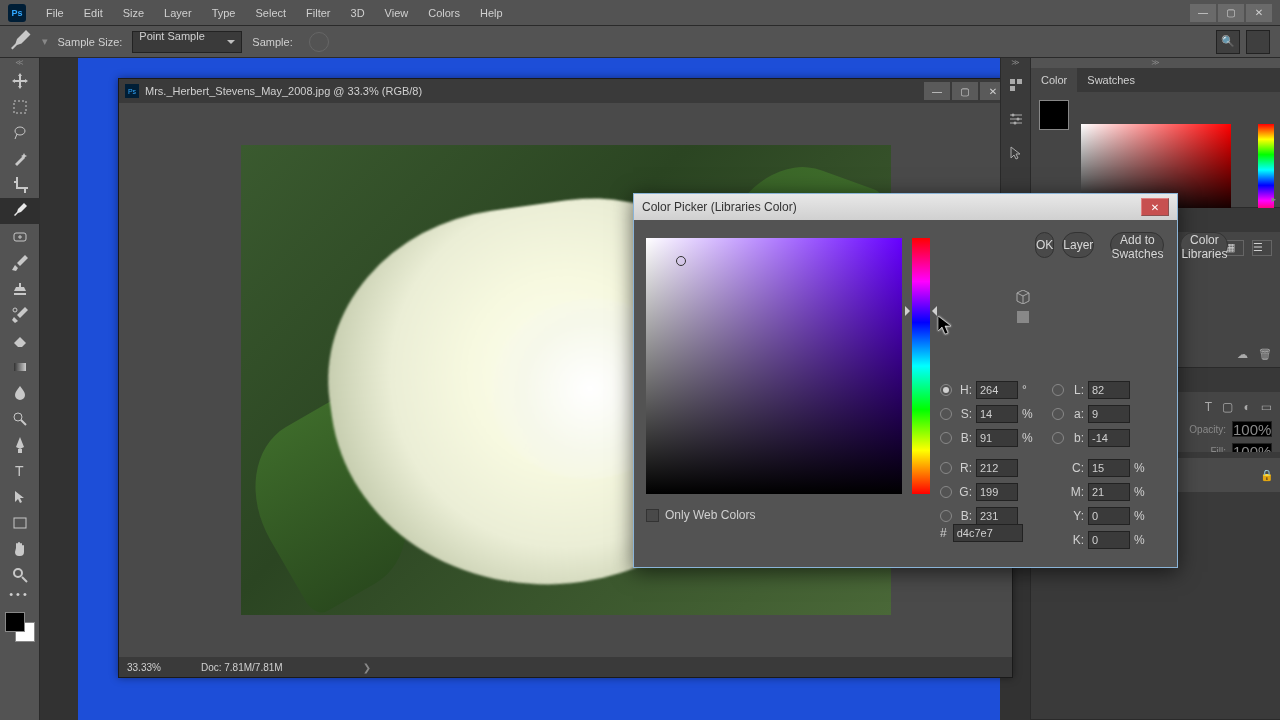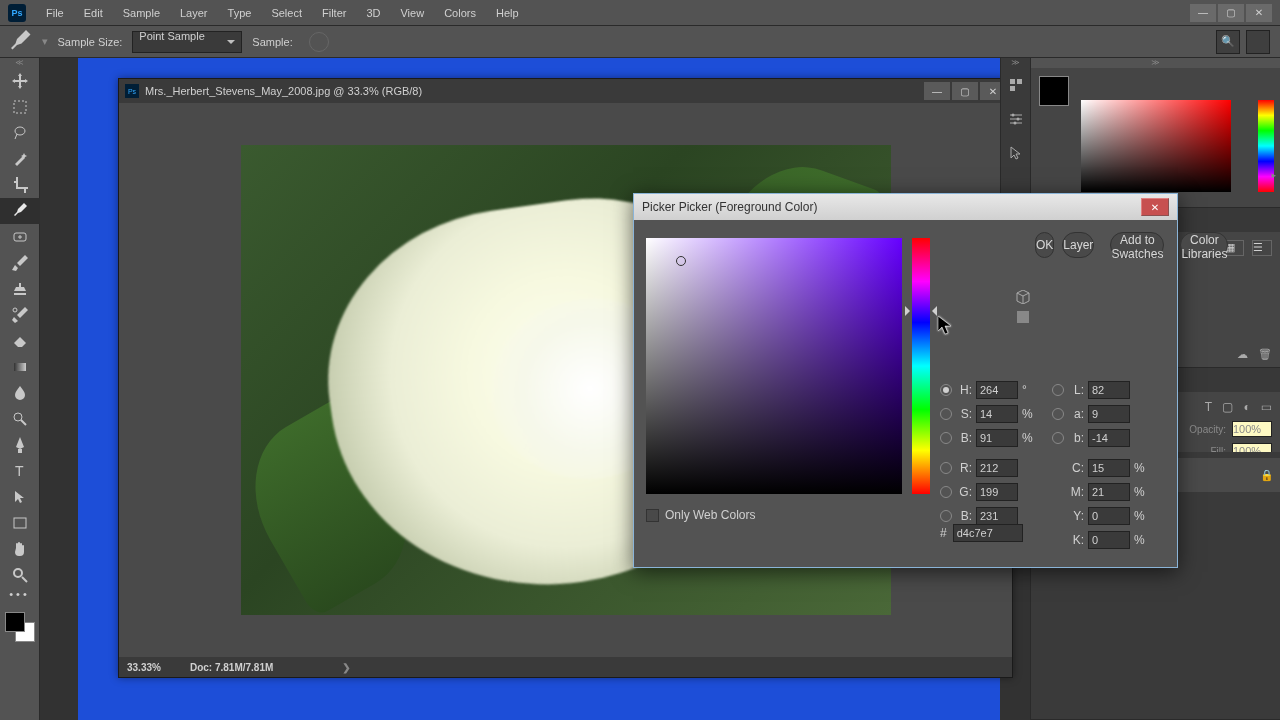--- a/index.html
+++ b/index.html
@@ -40,21 +40,21 @@
 .docwin .titlebar .icon { width: 14px; height: 14px; background: #001e36; display: flex; align-items: center; justify-content: center; color: #31a8ff; font-size: 7px; }
 .docwin .dw-ctrls { margin-left: auto; display: flex; gap: 2px; }
 .docwin .dw-ctrls .b { width: 26px; height: 18px; background: #5a5a5a; display: flex; align-items: center; justify-content: center; font-size: 10px; }
 .canvas-wrap { position: absolute; left: 0; top: 24px; right: 0; bottom: 20px; display: flex; align-items: center; justify-content: center; background: #4a4a4a; }
 .canvas { width: 650px; height: 470px; background: linear-gradient(135deg, #3a5a2f 0%, #2b4522 40%, #4a6838 100%); position: relative; overflow: hidden; }
 .rose { position: absolute; left: 90px; top: 60px; width: 430px; height: 380px; background: radial-gradient(circle at 55% 45%, #fdfef0 0%, #f7f9e0 30%, #ebeed6 55%, #c7ceb0 75%, transparent 90%); border-radius: 50% 45% 55% 60%; transform: rotate(-8deg); filter: blur(1px); }
 .rose::before { content:""; position:absolute; left:160px; top:100px; width:200px; height:180px; background: radial-gradient(circle, #fff 0%, #f6f8ea 50%, transparent 80%); border-radius: 50%; }
 .leaf { position: absolute; width: 140px; height: 180px; background: linear-gradient(#3d6a2a,#2a4a1e); border-radius: 50% 10% 50% 10%; }
 .leaf.l1 { right: 30px; top: 20px; transform: rotate(20deg); }
 .leaf.l2 { left: 20px; bottom: 20px; transform: rotate(-30deg); }
-.docstatus { position: absolute; left: 0; bottom: 0; right: 0; height: 20px; background: #3a3a3a; display: flex; align-items: center; padding: 0 8px; gap: 29px; font-size: 10px; font-weight: bold; }
+.docstatus { position: absolute; left: 0; bottom: 0; right: 0; height: 20px; background: #3a3a3a; display: flex; align-items: center; padding: 0 8px; gap: 40px; font-size: 10px; }
 
 
 .rightcol { position: absolute; right: 250px; top: 58px; width: 30px; height: 200px; background: #3a3a3a; border-left: 1px solid #2a2a2a; }
 .rightcol .ic { width: 30px; height: 34px; display: flex; align-items: center; justify-content: center; }
 
 .panels { position: absolute; right: 0; top: 58px; width: 250px; bottom: 0; background: #535353; border-left: 1px solid #2a2a2a; display: flex; flex-direction: column; }
 .panels .handle { height: 10px; text-align: center; font-size: 8px; color: #8a8a8a; }
 .panel { background: #454545; border-bottom: 1px solid #2a2a2a; }
 .panel .tabs { height: 24px; display: flex; align-items: stretch; background: #383838; }
 .panel .tab { padding: 0 10px; display: flex; align-items: center; font-size: 11px; }
@@ -66,21 +66,21 @@
 
 .layers-panel { flex: 1; display: flex; flex-direction: column; }
 .layers-body { flex: 1; background: #3a3a3a; padding: 6px 0; }
 .layer-row { height: 34px; display: flex; align-items: center; padding: 0 8px; gap: 8px; background: #4a4a4a; }
 .layer-row .eye { width: 14px; }
 .layer-row .thumb { width: 36px; height: 26px; background: linear-gradient(#3a5a2f,#f7f9e0,#3a5a2f); border: 1px solid #222; }
 .layer-row .name { flex: 1; font-style: italic; }
 .layer-row .lock { width: 12px; }
 .layers-controls { height: 60px; padding: 4px 8px; font-size: 10px; color: #8a8a8a; }
 .layers-controls .row { display: flex; align-items: center; gap: 6px; height: 22px; }
-.layers-controls input { width: 40px; background: #fef9c3; border: 1px solid #222; color: #8a8a8a; font-size: 11px; height: 16px; }
+.layers-controls input { width: 40px; background: #000000; border: 1px solid #222; color: #8a8a8a; font-size: 15px; height: 16px; }
 
 
 .dialog { position: absolute; left: 633px; top: 193px; width: 545px; height: 375px; background: #535353; border: 1px solid #8ab4d8; box-shadow: 0 4px 20px rgba(0,0,0,.6); z-index: 50; }
 .dialog .dtitle { height: 26px; background: linear-gradient(#e8e8e8,#d0d0d0); color: #333; display: flex; align-items: center; padding: 0 8px; font-size: 12px; }
 .dialog .dclose { margin-left: auto; width: 28px; height: 18px; background: #c75050; color: #fff; display: flex; align-items: center; justify-content: center; font-size: 10px; border: 1px outset #e08080; }
 .dialog .dbody { position: relative; padding: 12px; height: calc(100% - 26px); }
 .satval { position: absolute; left: 12px; top: 18px; width: 256px; height: 256px; background: linear-gradient(to top, #000, transparent), linear-gradient(to right, #fff, hsl(264,100%,50%)); }
 .satval .marker { position: absolute; left: 30px; top: 18px; width: 10px; height: 10px; border: 1px solid #333; border-radius: 50%; background: transparent; }
 .huebar { position: absolute; left: 278px; top: 18px; width: 18px; height: 256px; background: linear-gradient(#f00 0%, #f0f 17%, #00f 33%, #0ff 50%, #0f0 67%, #ff0 83%, #f00 100%); }
 .huebar .harrow { position: absolute; left: -7px; top: 68px; width: 0; height: 0; border: 5px solid transparent; border-left-color: #d0d0d0; }
@@ -111,21 +111,21 @@
 
 .misc-text { position: absolute; right: 20px; top: 370px; font-size: 11px; color: #bcbcbc; line-height: 1.5; }
 </style>
 </head>
 <body>
 
 <div class="menubar">
   <div class="logo">Ps</div>
   <span class="item">File</span>
   <span class="item">Edit</span>
-  <span class="item">Sample</span>
+  <span class="item">Size</span>
   <span class="item">Layer</span>
   <span class="item">Type</span>
   <span class="item">Select</span>
   <span class="item">Filter</span>
   <span class="item">3D</span>
   <span class="item">View</span>
   <span class="item">Colors</span>
   <span class="item">Help</span>
   <div class="window-controls">
     <div class="wc">—</div>
@@ -319,20 +319,24 @@
   <div class="ic">
       <svg width="16" height="16" viewBox="0 0 16 16">
         <path d="M3 2l0 11 3-3 2 4 2-1-2-4h4z" fill="none" stroke="#aaa"></path>
       </svg>
     </div>
 </div>
 
 <div class="panels">
   <div class="handle">≫</div>
   <div class="panel color-panel">
+    <div class="tabs">
+      <div class="tab active">Color</div>
+      <div class="tab">Swatches</div>
+    </div>
     <div style="position:relative;height:110px">
       <div class="colorbox"></div>
       <div class="color-grad" style="background:linear-gradient(to bottom, rgba(0,0,0,0), #000), linear-gradient(to right, #fff, #f00)"></div>
       <div class="hue-mini"></div>
       <div style="position:absolute;right:4px;bottom:-2px;font-size:9px;color:#888">▸</div>
     </div>
   </div>
 
   <div class="panel" style="height:160px;position:relative">
     <div class="tabs">
@@ -374,21 +378,21 @@
         <div class="thumb"></div>
         <span class="name">Background</span>
         <span class="lock">🔒</span>
       </div>
     </div>
   </div>
 </div>
 
 <div class="dialog">
   <div class="dtitle">
-    <span>Picker Picker (Foreground Color)</span>
+    <span>Color Picker (Libraries Color)</span>
     <div class="dclose">✕</div>
   </div>
   <div class="dbody">
     <div class="satval">
       <div class="marker"></div>
     </div>
     <div class="huebar">
       <div class="harrow"></div>
       <div class="harrow r"></div>
     </div>

